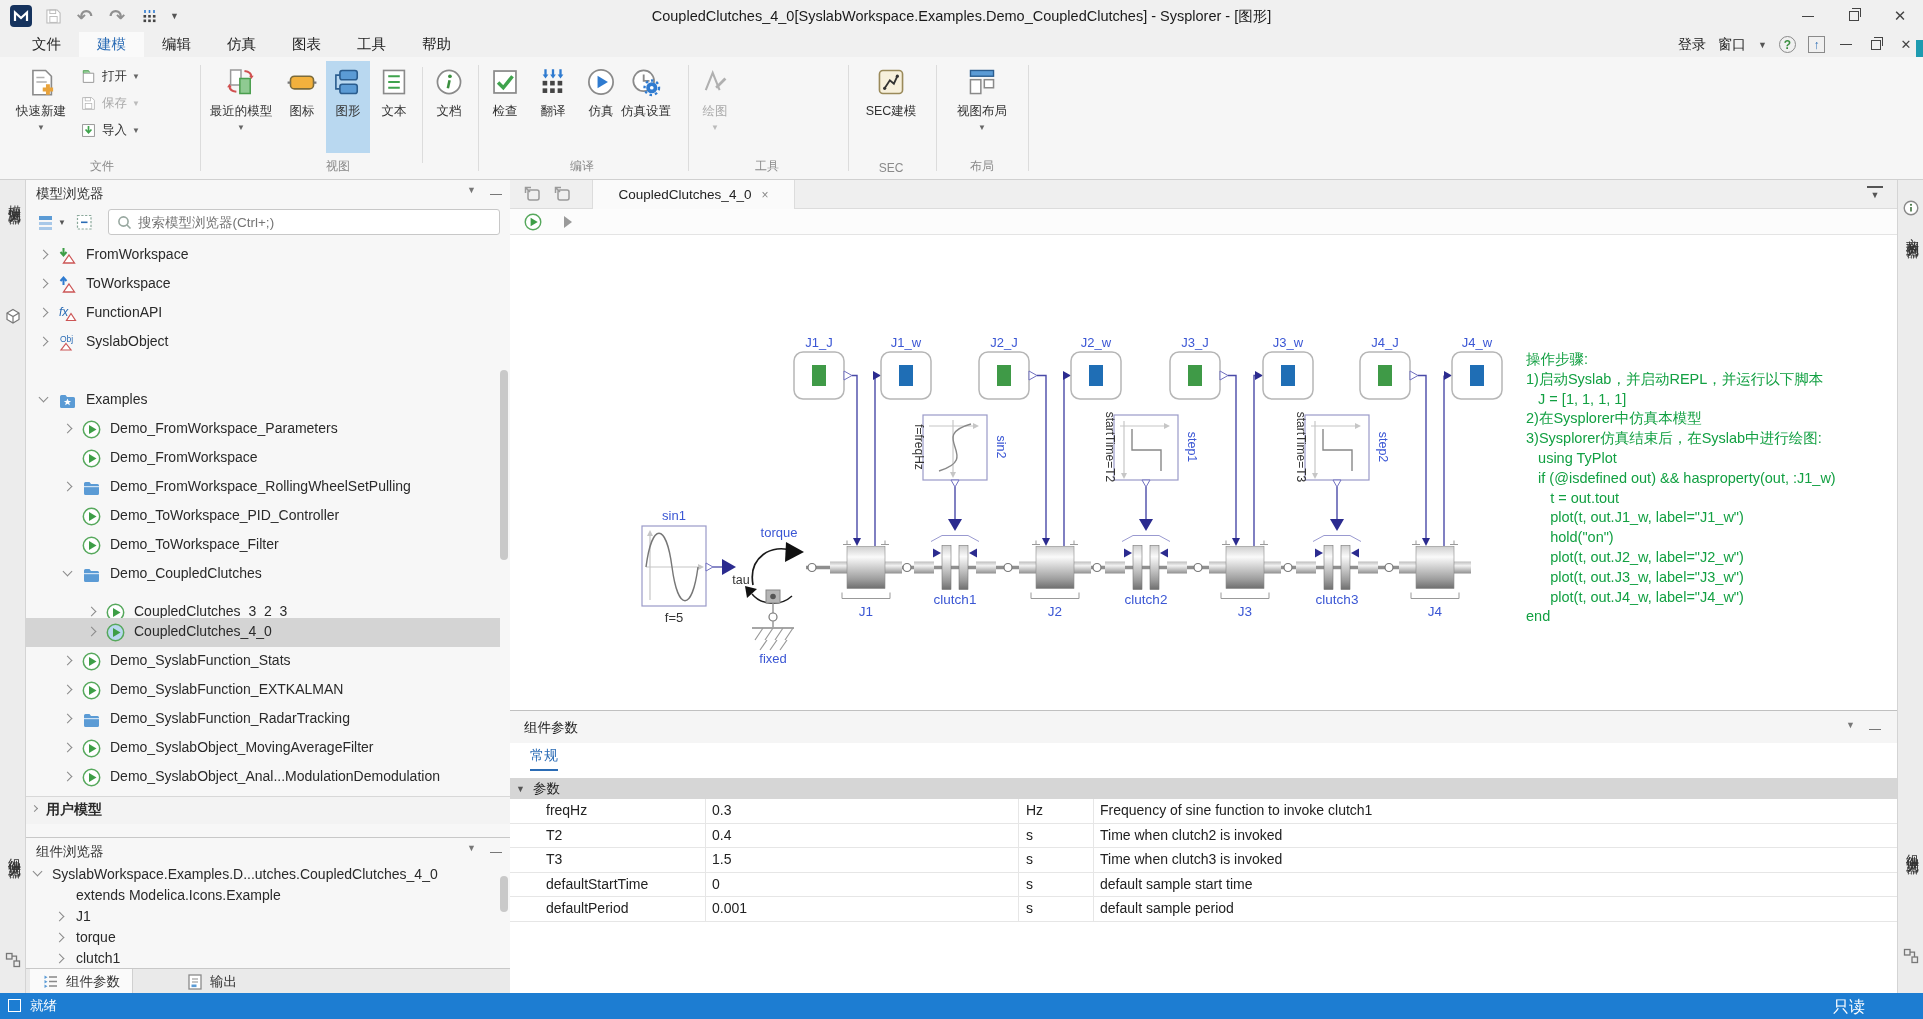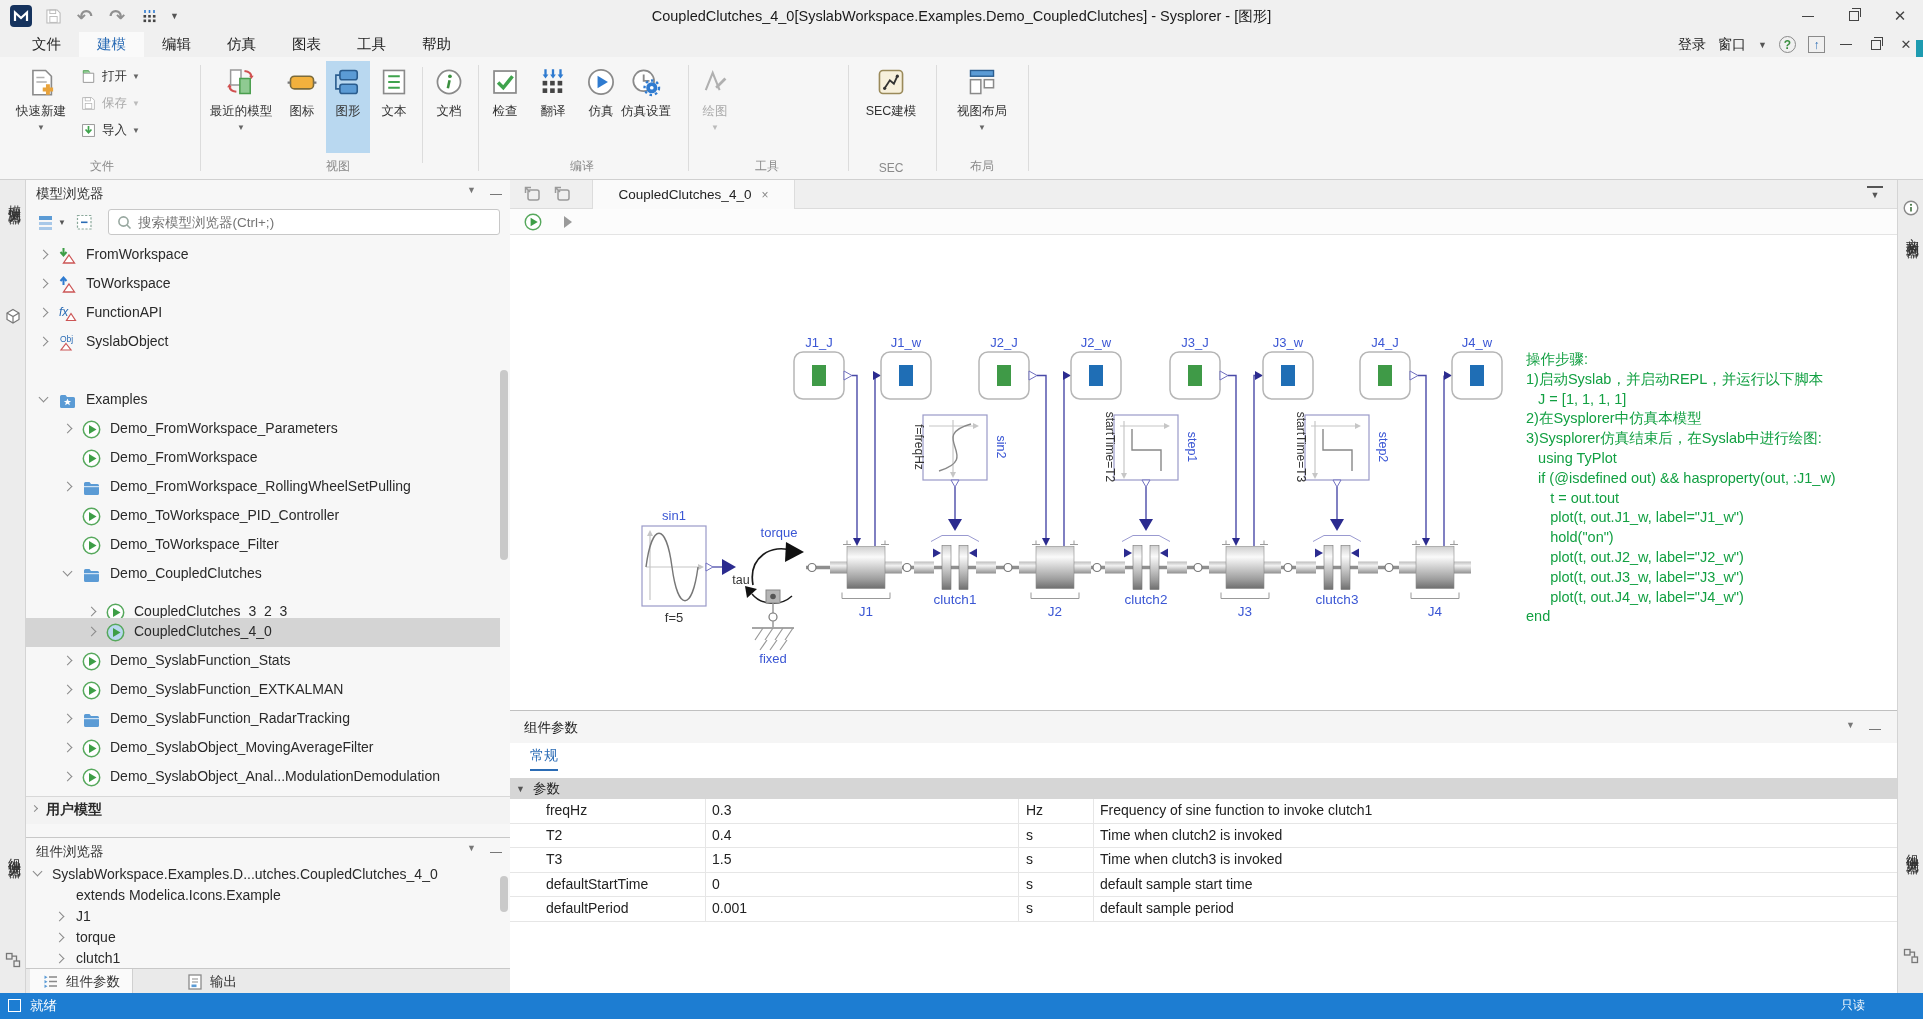--- a/index.html
+++ b/index.html
@@ -121,21 +121,21 @@
   .pc-name { left:36px; }
   .pc-val  { left:202px; }
   .pc-unit { left:516px; }
   .pc-desc { left:590px; }
   .pcol { position:absolute; top:88px; width:1px; height:123px; background:#e6e6e6; }
 
   
   #statusbar { left:0; top:993px; width:1923px; height:26px; background:#1d7dd2; color:#fff; }
   #statusbar .stico { position:absolute; left:8px; top:6px; width:13px; height:13px; border:1.5px solid #fff; background:transparent; }
   #statusbar .sttext { position:absolute; left:30px; top:4px; font-size:13.5px; }
-  #statusbar .stright { position:absolute; right:58px; top:4px; font-size:12px; }
+  #statusbar .stright { position:absolute; right:58px; top:4px; font-size:16px; }
 
   svg text { font-family:"Liberation Sans","DejaVu Sans",sans-serif; }
 </style>
 </head>
 <body>
 
 <svg width="0" height="0" style="position:absolute">
   <defs>
     <linearGradient id="gBody" x1="0" y1="0" x2="0" y2="1">
       <stop offset="0" stop-color="#cfcfcf"></stop>

